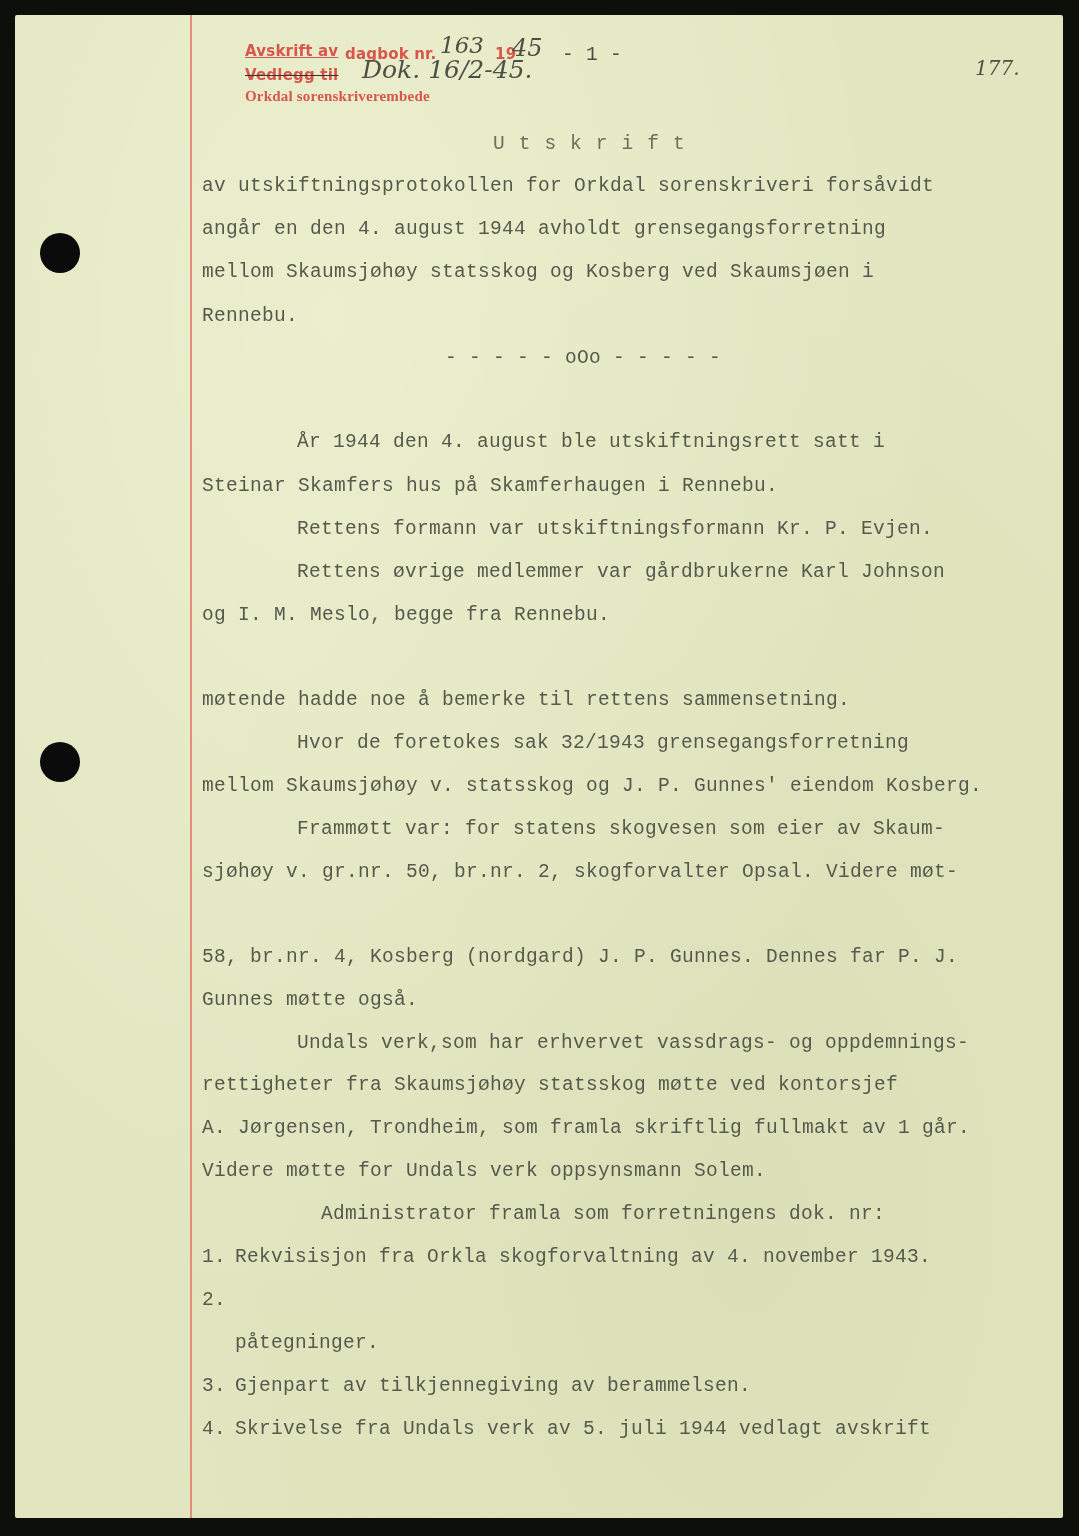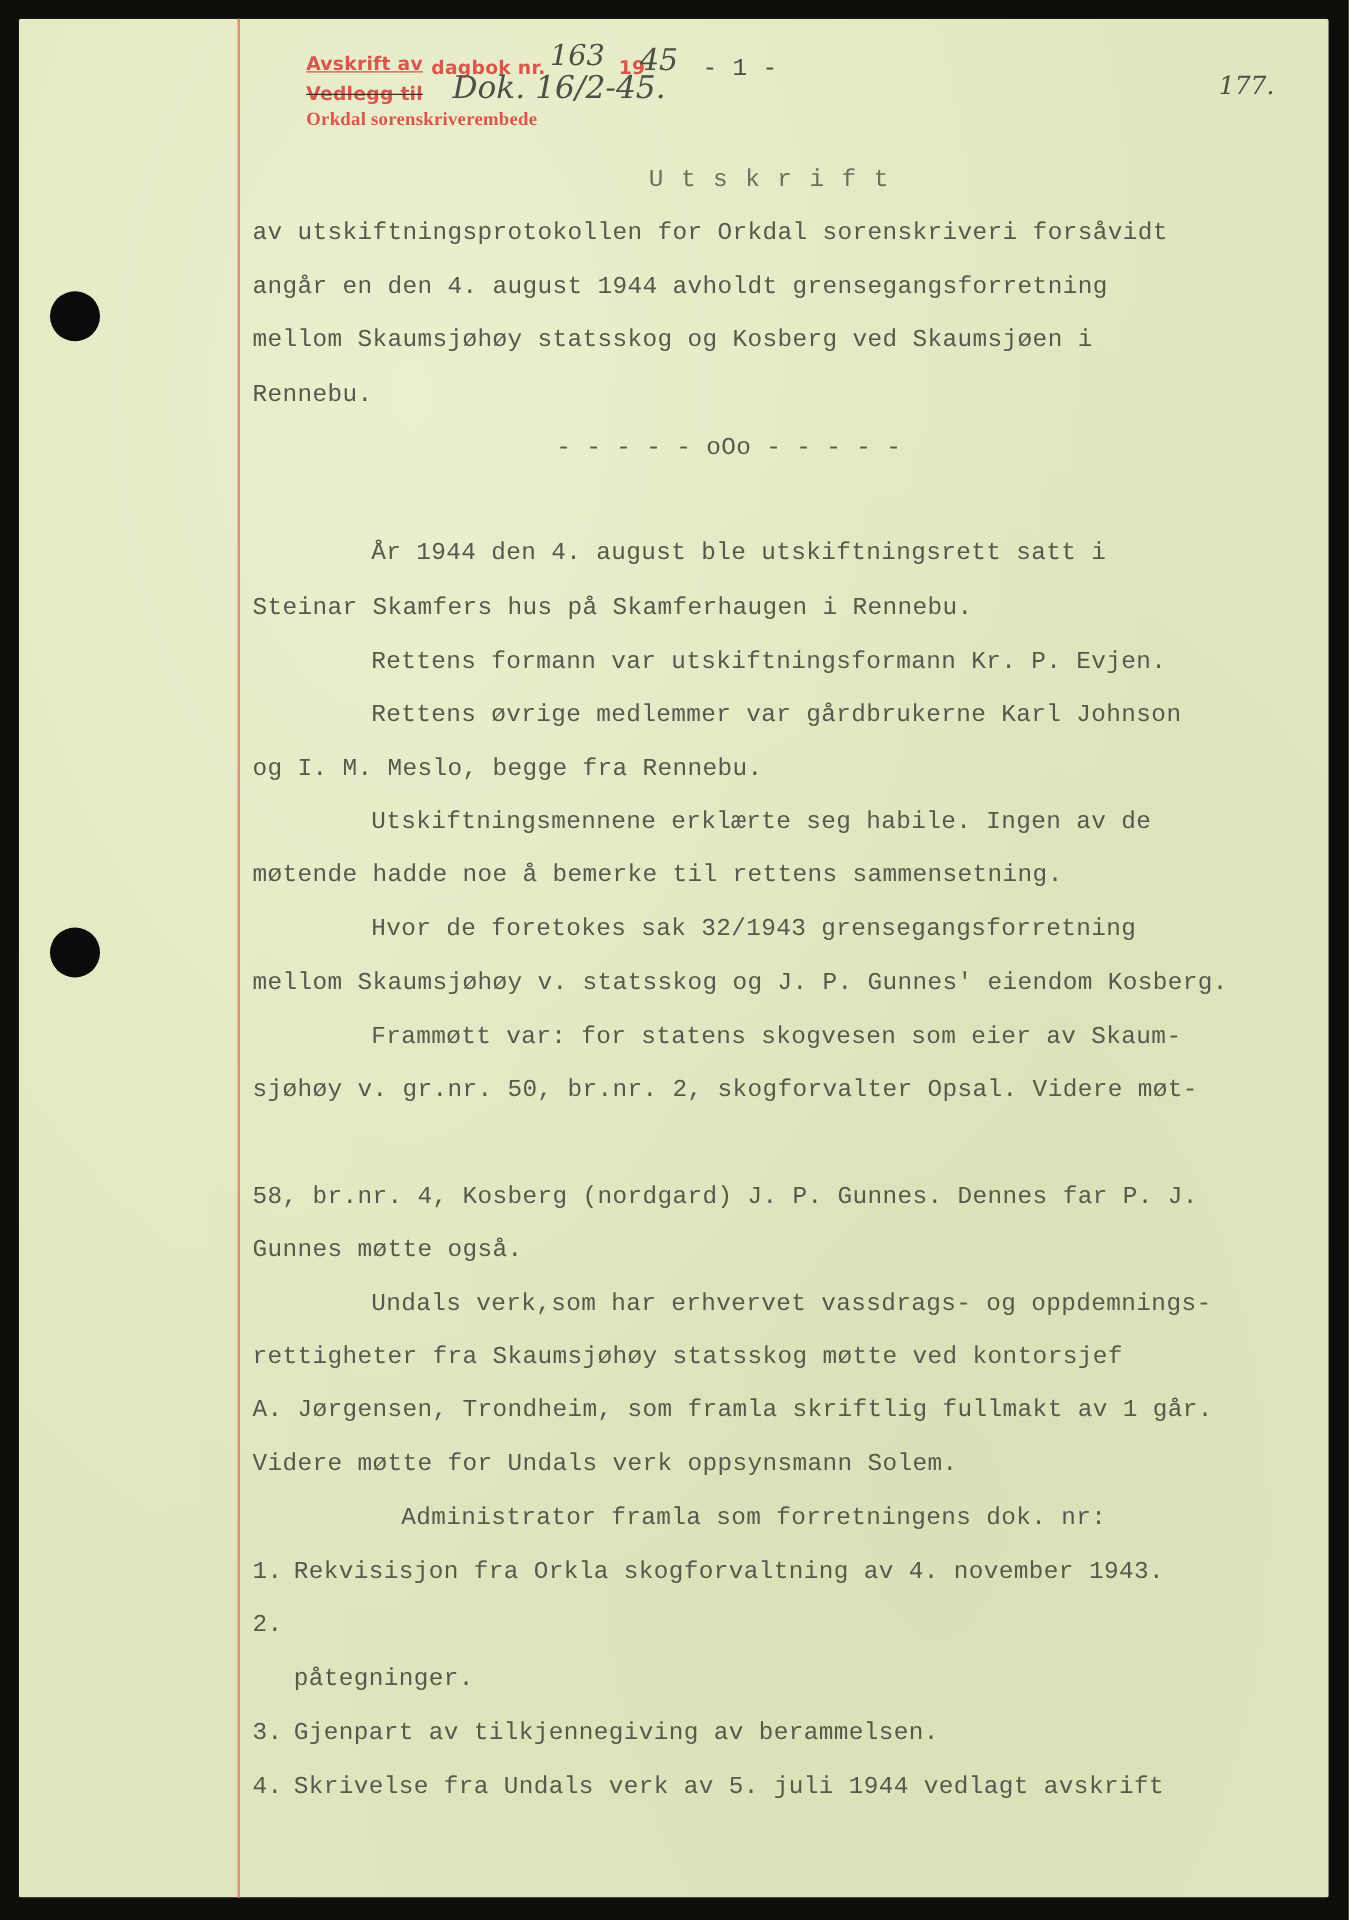--- a/index.html
+++ b/index.html
@@ -36,21 +36,21 @@
   .handwritten {
     position: absolute; color: #4c5045;
     font-family: "DejaVu Serif", serif; font-style: italic; font-size: 23px;
   }
   .typed {
     position: absolute; color: #555a4c;
     font-family: "Liberation Mono", "DejaVu Sans Mono", monospace;
     font-size: 19.5px; white-space: pre; letter-spacing: 0.3px;
   }
   .typed.dark { color: #4a4e42; }
-  .heading { letter-spacing: 14px; color: #6b705f; margin-left: 26px; }
+  .heading { letter-spacing: 14px; color: #6b705f; }
 </style>
 </head>
 <body>
 
 <div class="paper">
   <div class="margin-line"></div>
   <div class="punch-hole" style="left:25px; top:218px;"></div>
   <div class="punch-hole" style="left:25px; top:727px;"></div>
 
   <span class="stamp underlined" style="left:230px; top:27px;">Avskrift av</span>
@@ -71,21 +71,20 @@
   <span class="typed" style="left:187px; top:246px;">mellom Skaumsjøhøy statsskog og Kosberg ved Skaumsjøen i</span>
   <span class="typed" style="left:187px; top:290px;">Rennebu.</span>
 
   <span class="typed" style="left:430px; top:332px;">- - - - - oOo - - - - -</span>
 
   <span class="typed" style="left:282px; top:416px;">År 1944 den 4. august ble utskiftningsrett satt i</span>
   <span class="typed" style="left:187px; top:460px;">Steinar Skamfers hus på Skamferhaugen i Rennebu.</span>
   <span class="typed" style="left:282px; top:503px;">Rettens formann var utskiftningsformann Kr. P. Evjen.</span>
   <span class="typed" style="left:282px; top:546px;">Rettens øvrige medlemmer var gårdbrukerne Karl Johnson</span>
   <span class="typed" style="left:187px; top:589px;">og I. M. Meslo, begge fra Rennebu.</span>
-  <span class="typed" style="left:282px; top:631px;">Utskiftningsmennene erklærte seg habile. Ingen av de</span>
   <span class="typed" style="left:187px; top:674px;">møtende hadde noe å bemerke til rettens sammensetning.</span>
   <span class="typed" style="left:282px; top:717px;">Hvor de foretokes sak 32/1943 grensegangsforretning</span>
   <span class="typed" style="left:187px; top:760px;">mellom Skaumsjøhøy v. statsskog og J. P. Gunnes' eiendom Kosberg.</span>
   <span class="typed" style="left:282px; top:803px;">Frammøtt var: for statens skogvesen som eier av Skaum-</span>
   <span class="typed" style="left:187px; top:846px;">sjøhøy v. gr.nr. 50, br.nr. 2, skogforvalter Opsal. Videre møt-</span>
   <span class="typed" style="left:187px; top:931px;">58, br.nr. 4, Kosberg (nordgard) J. P. Gunnes. Dennes far P. J.</span>
   <span class="typed" style="left:187px; top:974px;">Gunnes møtte også.</span>
   <span class="typed" style="left:282px; top:1017px;">Undals verk,som har erhvervet vassdrags- og oppdemnings-</span>
   <span class="typed" style="left:187px; top:1059px;">rettigheter fra Skaumsjøhøy statsskog møtte ved kontorsjef</span>
   <span class="typed" style="left:187px; top:1102px;">A. Jørgensen, Trondheim, som framla skriftlig fullmakt av 1 går.</span>

